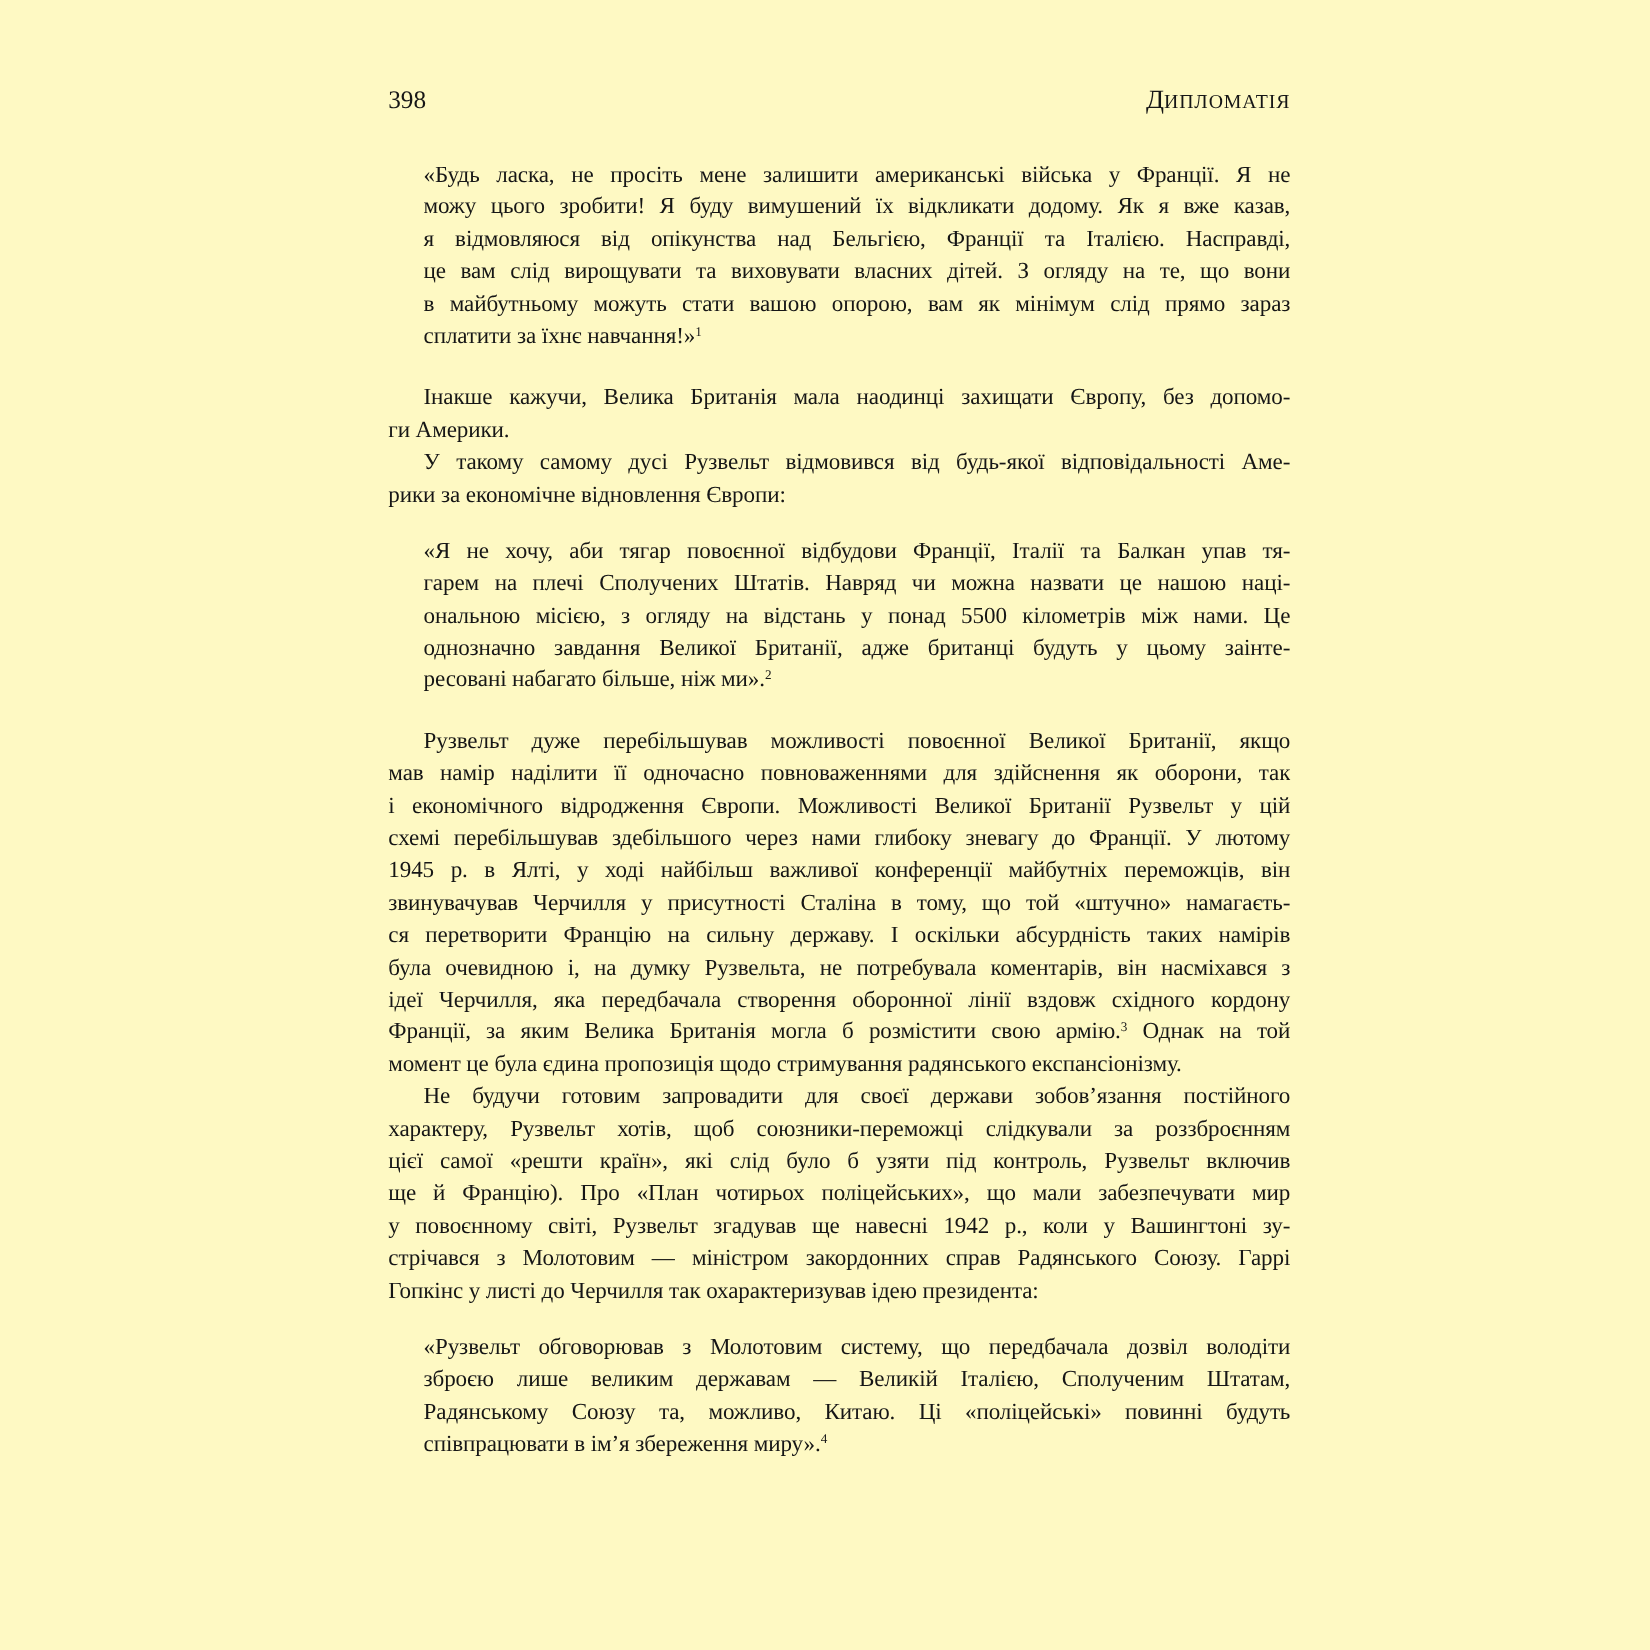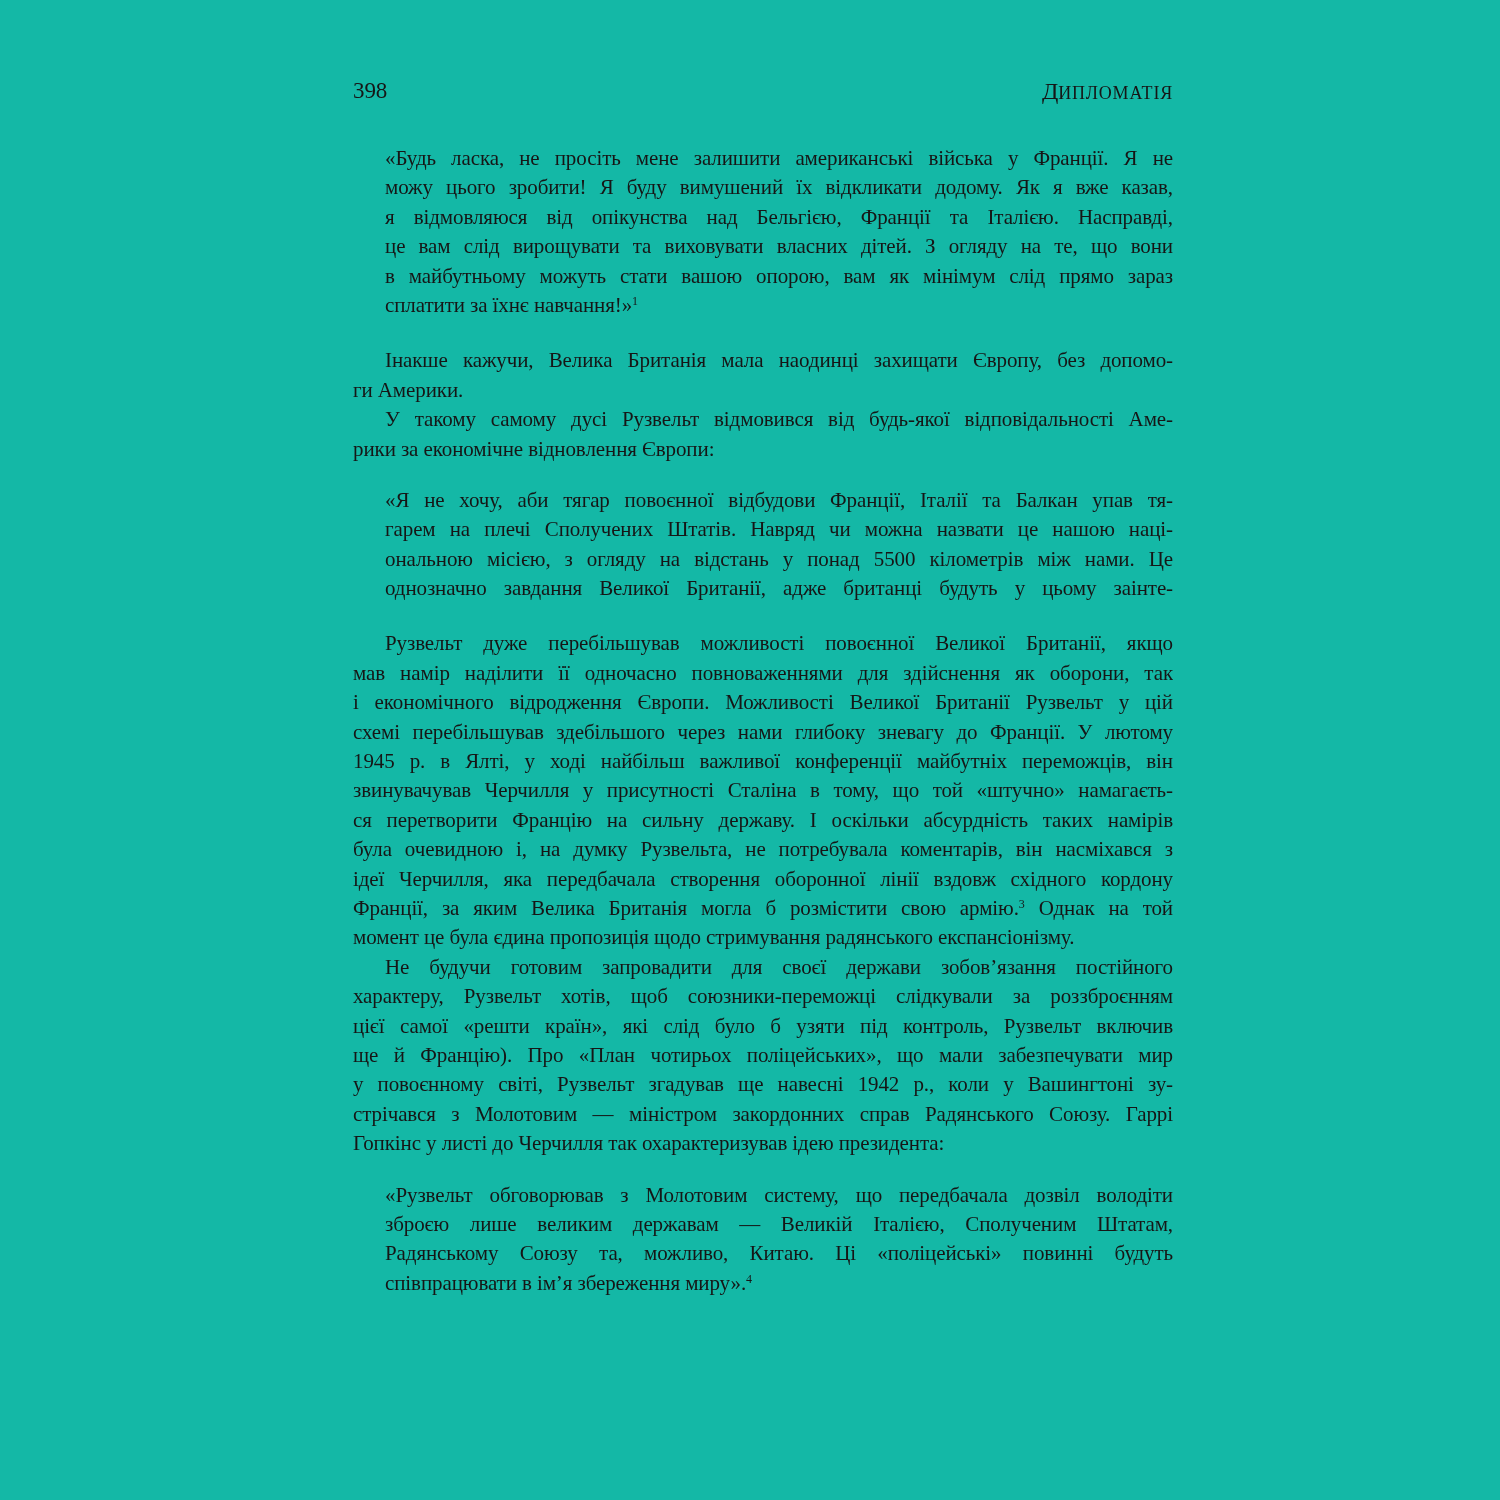--- a/index.html
+++ b/index.html
@@ -1,20 +1,20 @@
 <!DOCTYPE html>
 <html lang="uk"><head>
 <meta charset="utf-8">
 <style>
   html, body { margin: 0; padding: 0; background: #ffffff; }
   .page {
     position: relative;
     width: 1500px;
     height: 1500px;
-    background: #14b8a6;
+    background: #fef9c3;
     overflow: hidden;
   }
   .column {
     position: absolute;
     left: 353px;
     top: 76px;
     width: 820px;
     font-family: "Liberation Serif", "DejaVu Serif", serif;
     color: #161616;
     font-size: 21px;
@@ -72,20 +72,21 @@
         </div>
         <div class="block para">
           <div class="line first">У такому самому дусі Рузвельт відмовився від будь-якої відповідальності Аме-</div>
           <div class="line last">рики за економічне відновлення Європи:</div>
         </div>
         <div class="block quote">
           <div class="line">«Я не хочу, аби тягар повоєнної відбудови Франції, Італії та Балкан упав тя-</div>
           <div class="line">гарем на плечі Сполучених Штатів. Навряд чи можна назвати це нашою наці-</div>
           <div class="line">ональною місією, з огляду на відстань у понад 5500 кілометрів між нами. Це</div>
           <div class="line">однозначно завдання Великої Британії, адже британці будуть у цьому заінте-</div>
+          <div class="line last">ресовані набагато більше, ніж ми».<sup class="fn">2</sup></div>
         </div>
         <div class="block para">
           <div class="line first">Рузвельт дуже перебільшував можливості повоєнної Великої Британії, якщо</div>
           <div class="line">мав намір наділити її одночасно повноваженнями для здійснення як оборони, так</div>
           <div class="line">і економічного відродження Європи. Можливості Великої Британії Рузвельт у цій</div>
           <div class="line">схемі перебільшував здебільшого через нами глибоку зневагу до Франції. У лютому</div>
           <div class="line">1945 р. в Ялті, у ході найбільш важливої конференції майбутніх переможців, він</div>
           <div class="line">звинувачував Черчилля у присутності Сталіна в тому, що той «штучно» намагаєть-</div>
           <div class="line">ся перетворити Францію на сильну державу. І оскільки абсурдність таких намірів</div>
           <div class="line">була очевидною і, на думку Рузвельта, не потребувала коментарів, він насміхався з</div>

